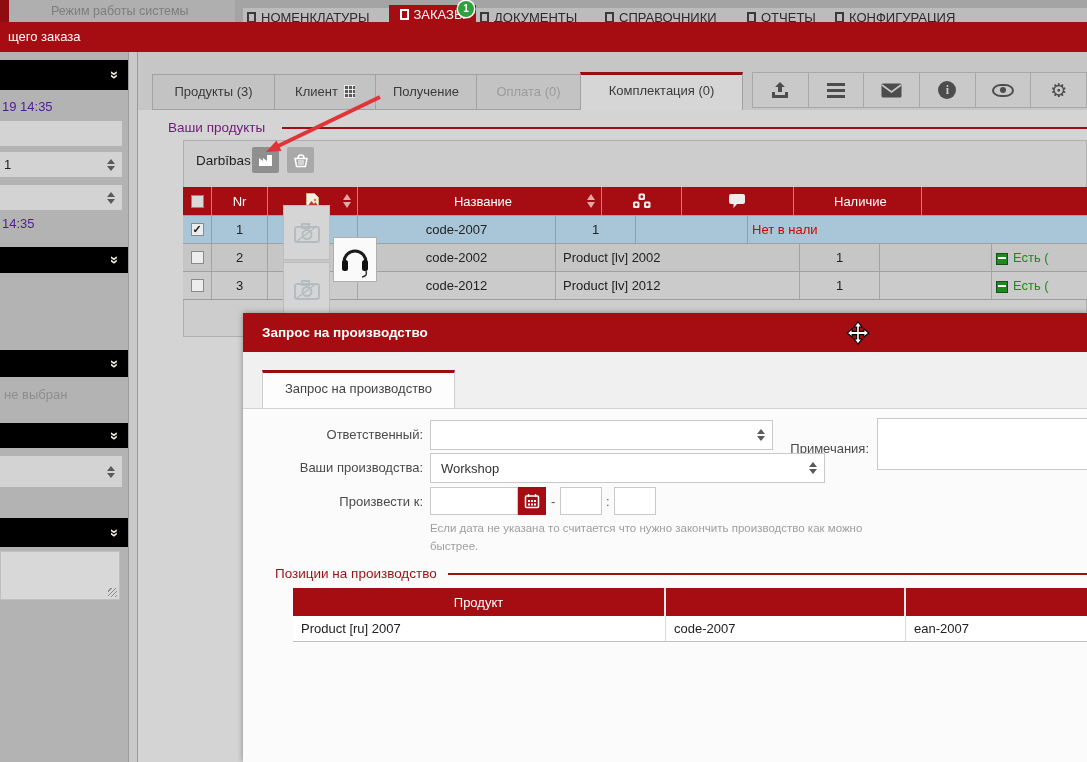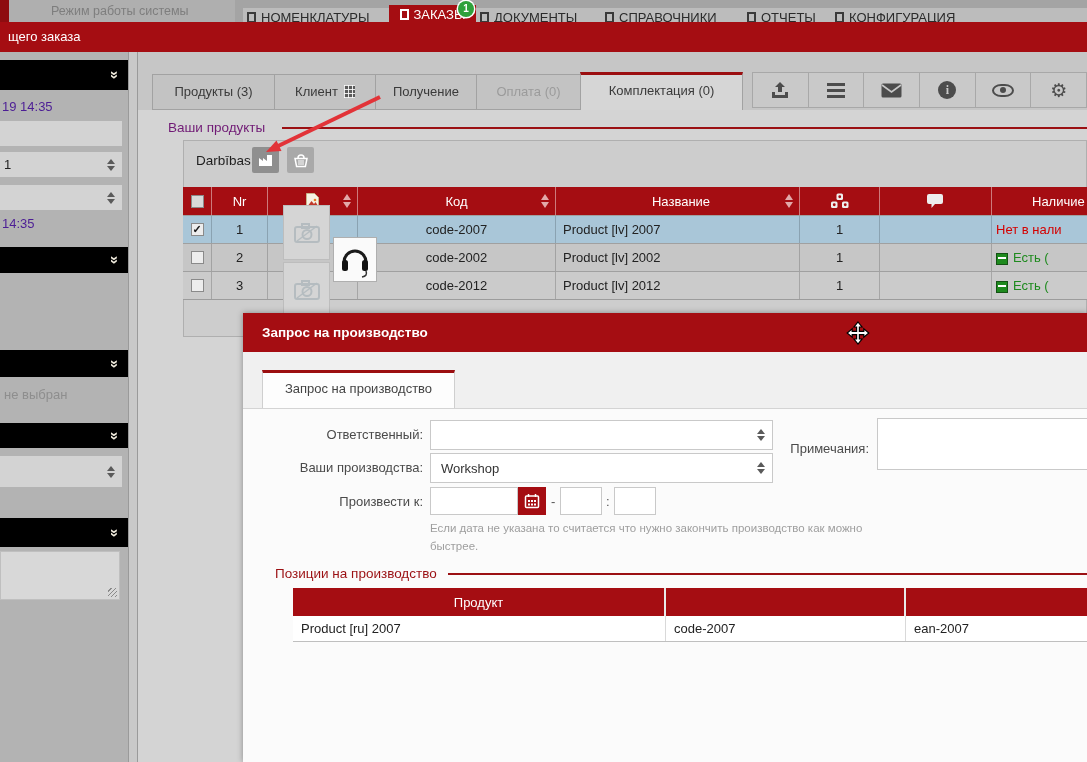--- a/index.html
+++ b/index.html
@@ -126,21 +126,21 @@
   #modal-tabline{left:0;top:95px;right:0;height:1px;background:#D4D4D4}
   .mlabel{width:170px;text-align:right;color:#4A4A4A;font-size:13px}
   .minput{background:#fff;border:1px solid #C9C9C9}
   .mselect{background:#fff;border:1px solid #C9C9C9;font-size:13px;color:#333;
            display:flex;align-items:center;padding-left:10px}
   #f-resp-label{left:10px;top:114px}
   #f-resp{left:187px;top:107px;width:343px;height:30px}
   #f-notes-label{left:490px;top:128px;width:136px;text-align:right;color:#4A4A4A}
   #f-notes{left:634px;top:105px;width:230px;height:52px}
   #f-point-label{left:10px;top:147px}
-  #f-point{left:187px;top:140px;width:343px;height:30px}
+  #f-point{left:187px;top:140px;width:395px;height:30px}
   #f-date-label{left:10px;top:181px}
   #f-date{left:187px;top:174px;width:88px;height:28px}
   #f-cal{left:275px;top:174px;width:28px;height:28px;background:#A50D12;
          display:flex;align-items:center;justify-content:center}
   #f-dash{left:308px;top:181px;color:#555}
   #f-hour{left:317px;top:174px;width:42px;height:28px}
   #f-colon{left:363px;top:181px;color:#555}
   #f-min{left:371px;top:174px;width:42px;height:28px}
   #f-hint{left:187px;top:207px;width:470px;color:#9E9E9E;font-size:11.5px;line-height:1.55}
   #pos-legend{left:32px;top:253px;color:#9B1013;font-size:13.5px}
@@ -264,24 +264,20 @@
         </div>
       <div class="pcell c-nr">Nr</div>
       <div class="pcell c-img">
         <svg width="13" height="16" viewBox="0 0 13 16">
             <path d="M0.5 0.5 h8 l4 4 v11 h-12 z" fill="#F6F1E3" stroke="#C9B58A"></path>
             <path d="M2.5 12 l3-4 2.5 3 1.5-2 2 3 z" fill="#C0392B"></path>
             <circle cx="9" cy="7" r="1.3" fill="#E67E22"></circle>
           </svg>
         <span class="sort"></span>
       </div>
-      <div class="pcell c-code">
-          <span>Код</span>
-          <span class="sort"></span>
-        </div>
       <div class="pcell c-name" style="justify-content:center">
           <span>Название</span>
           <span class="sort"></span>
         </div>
       <div class="pcell c-qty">
         <svg width="19" height="16" viewBox="0 0 19 16">
             <rect x="6.5" y="0.5" width="6.5" height="6.5" rx="1.5" fill="#EFEFEF"></rect>
             <rect x="1" y="8.5" width="6.5" height="6.5" rx="1.5" fill="#EFEFEF"></rect>
             <rect x="12" y="8.5" width="6.5" height="6.5" rx="1.5" fill="#EFEFEF"></rect>
             <circle cx="9.75" cy="3.75" r="1.4" fill="#A50D12"></circle>
@@ -297,21 +293,20 @@
       <div class="pcell c-stock" style="padding-left:40px">Наличие</div>
     </div>
 
     <div id="prow1" class="prow r">
       <div class="pcell c-check">
           <span class="checkbox">✓</span>
         </div>
       <div class="pcell c-nr">1</div>
       <div class="pcell c-img"></div>
       <div class="pcell c-code">code-2007</div>
-      <div class="pcell c-name">Product [lv] 2007</div>
       <div class="pcell c-qty">1</div>
       <div class="pcell c-comment"></div>
       <div class="pcell c-stock">
           <span class="stock-red">Нет в нали</span>
         </div>
     </div>
     <div id="prow2" class="prow r">
       <div class="pcell c-check">
           <span class="checkbox"></span>
         </div>

